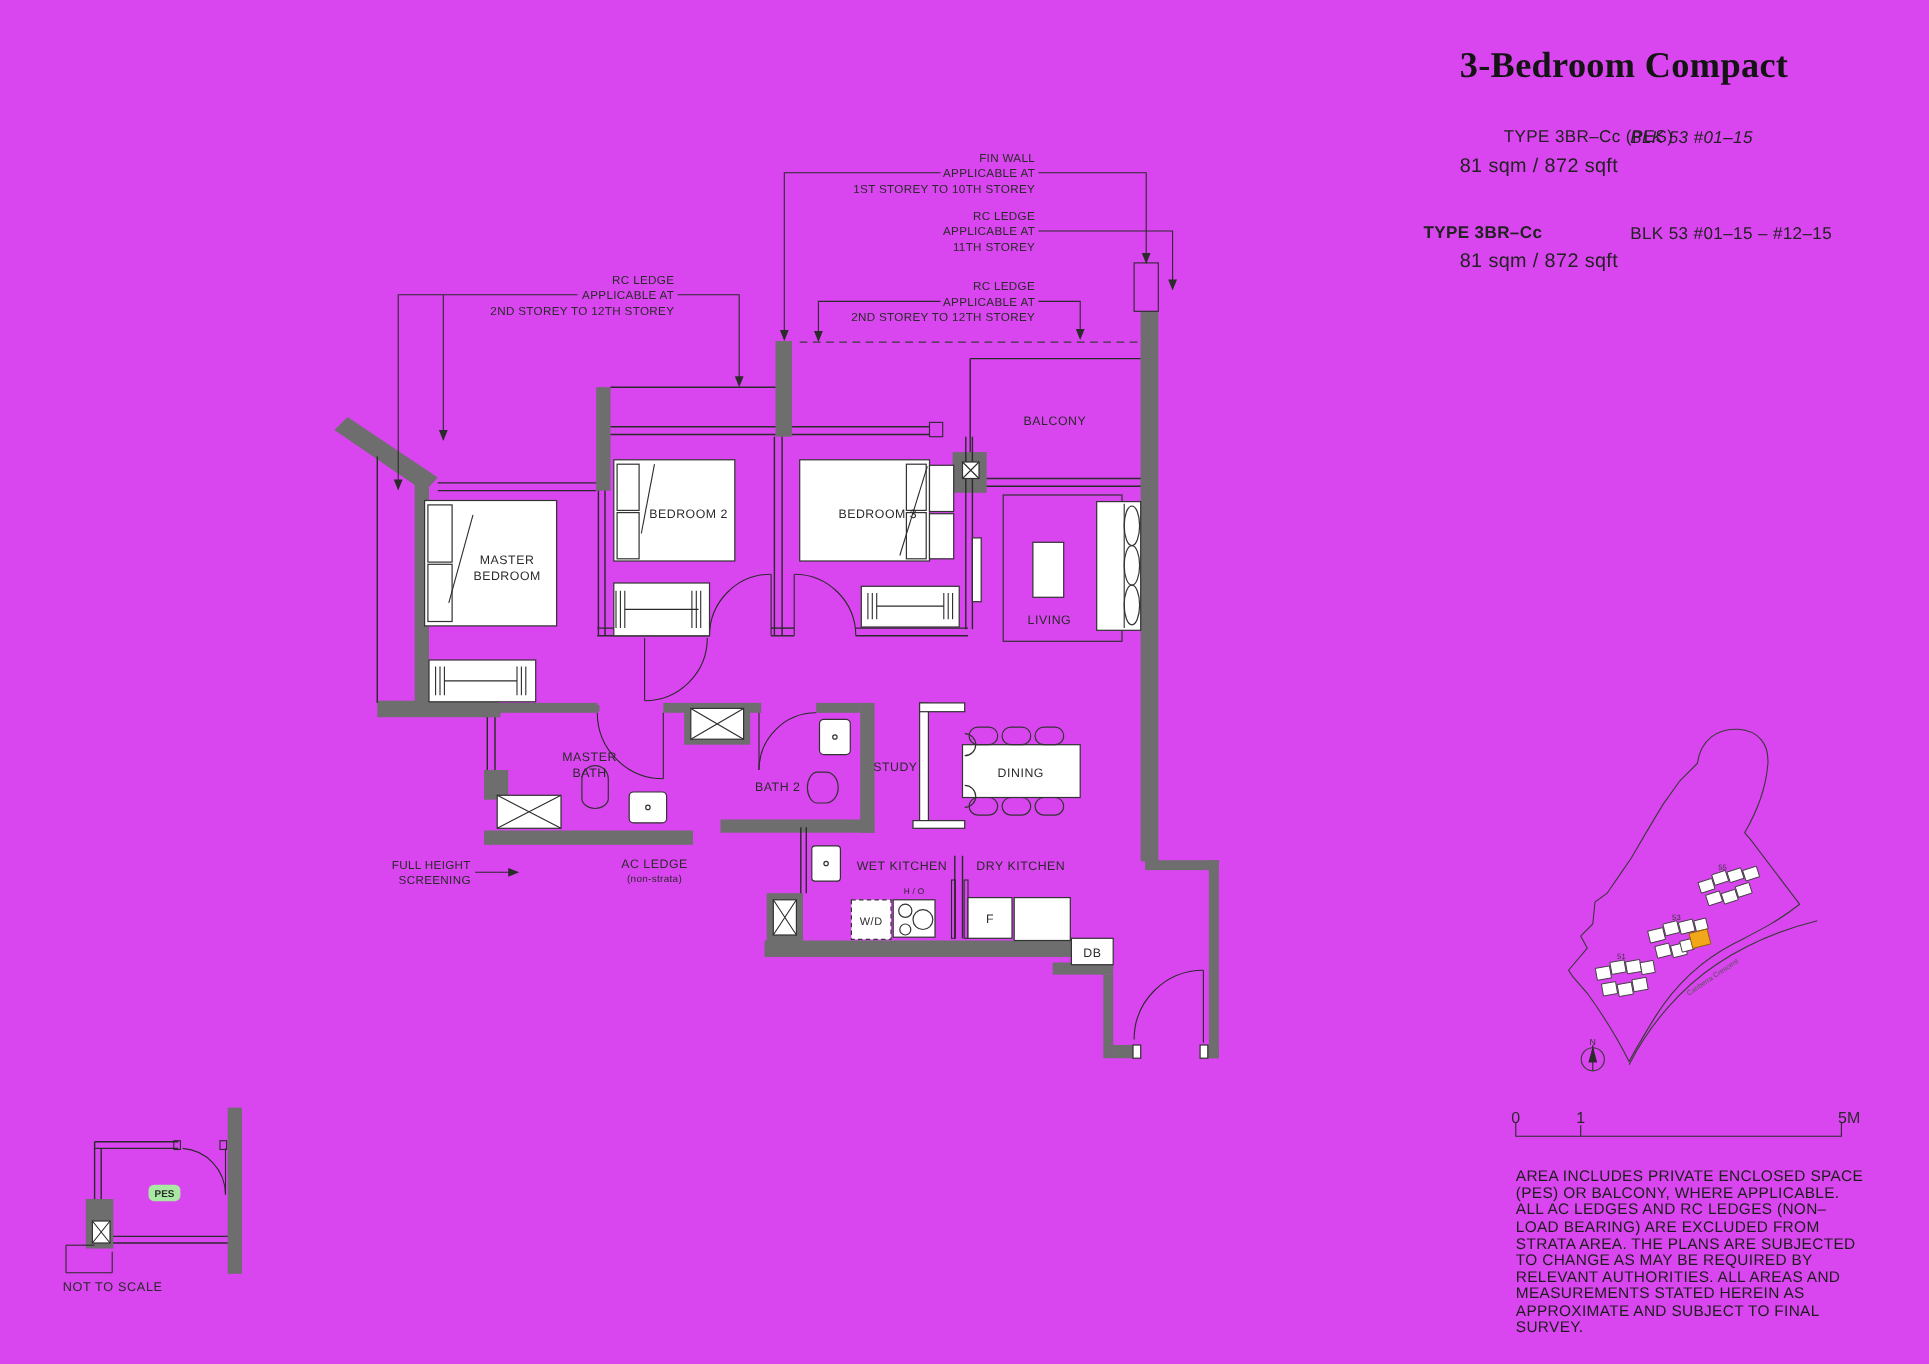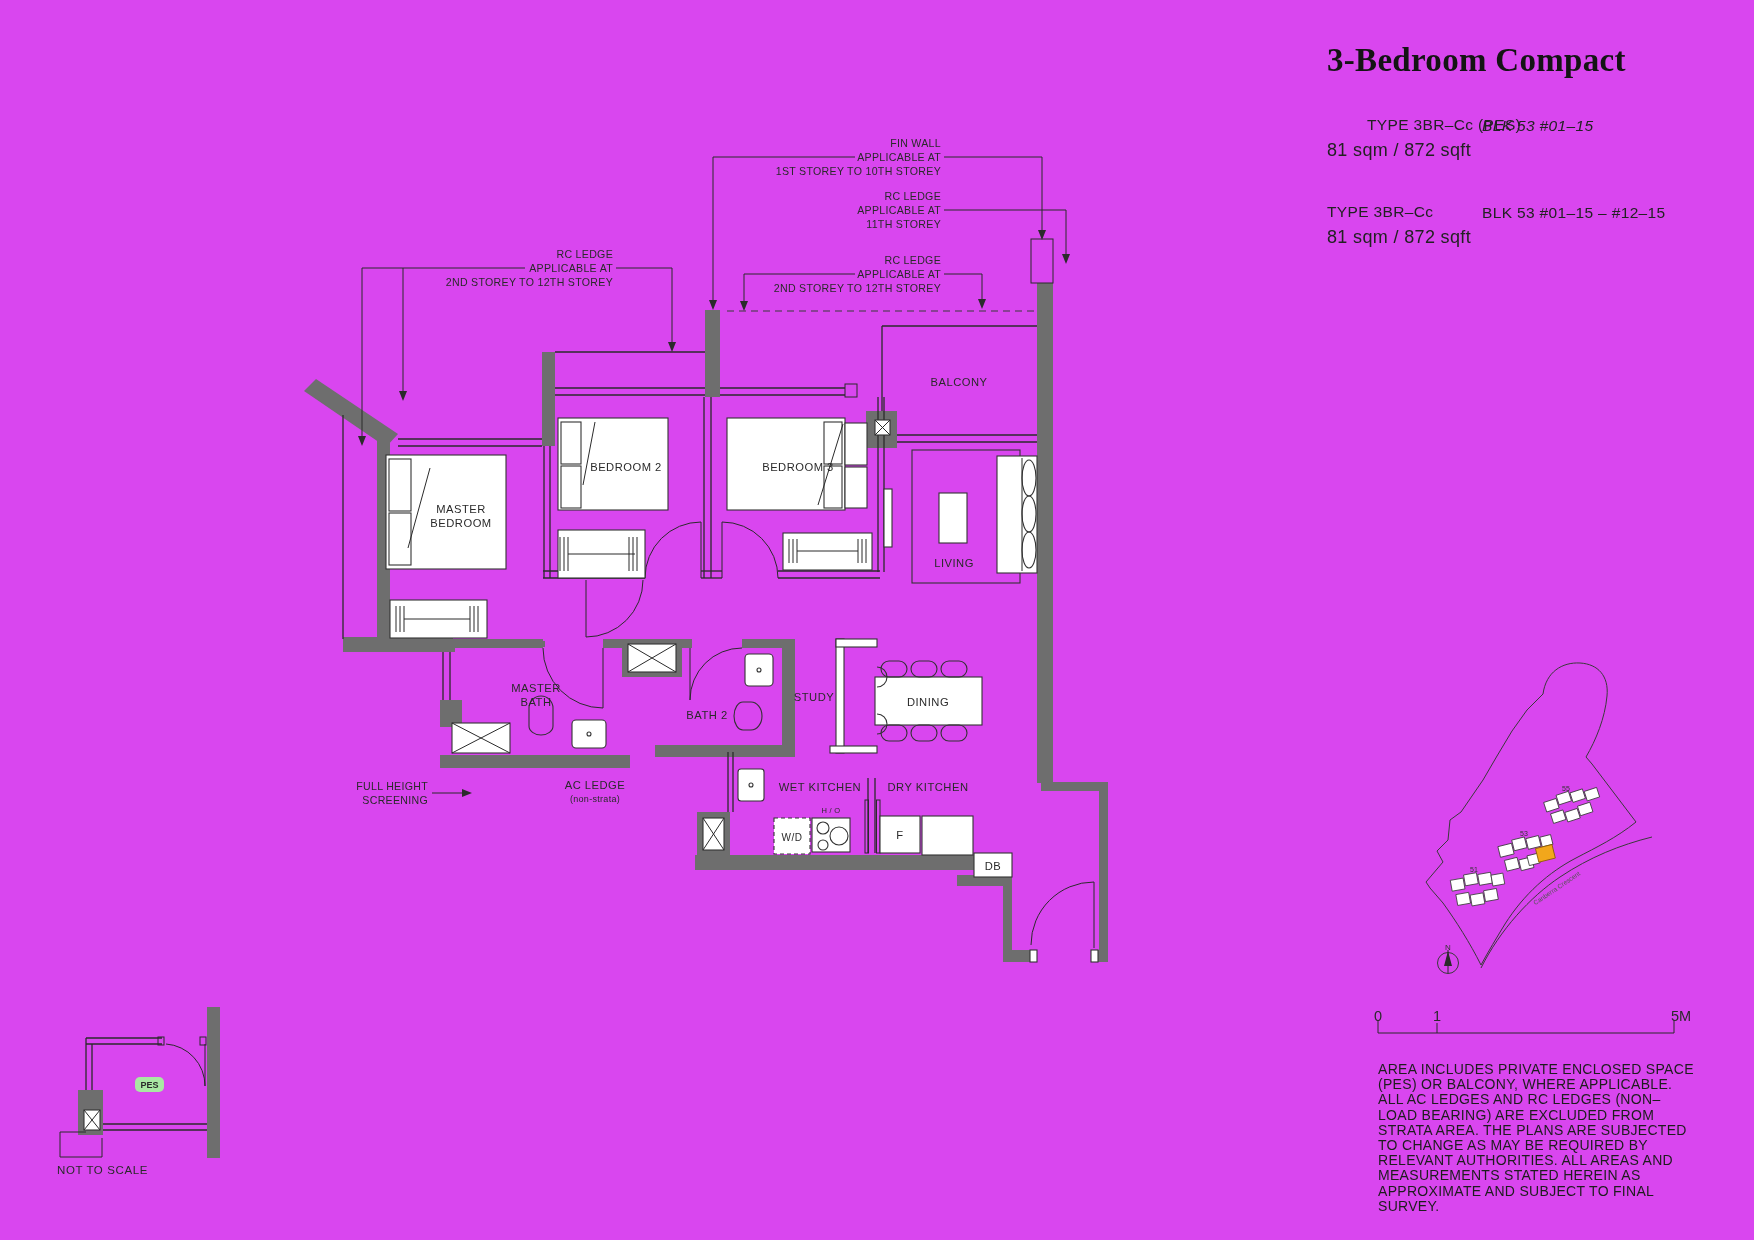--- a/index.html
+++ b/index.html
@@ -33,21 +33,21 @@
 </style>
 </head>
 <body>
 
 <div class="page">
 
   <div class="hdr-title">3-Bedroom Compact</div>
   <div class="spec" style="left:1327px;top:116px;margin-left:40px;">TYPE 3BR–Cc (PES)</div>
   <div class="spec" style="left:1482px;top:117px;font-style:italic;">BLK 53 #01–15</div>
   <div class="spec small" style="left:1327px;top:140px;">81 sqm / 872 sqft</div>
-  <div class="spec" style="left:1327px;top:203px;">TYPE 3BR–Cc</div>
+  <div class="spec" style="left:1294px;top:203px;font-weight:bold;">TYPE 3BR–Cc</div>
   <div class="spec" style="left:1482px;top:204px;">BLK 53  #01–15 – #12–15</div>
   <div class="spec small" style="left:1327px;top:227px;">81 sqm / 872 sqft</div>
 
   <div class="disclaimer">AREA INCLUDES PRIVATE ENCLOSED SPACE (PES) OR BALCONY, WHERE APPLICABLE. ALL AC LEDGES AND RC LEDGES (NON–LOAD BEARING) ARE EXCLUDED FROM STRATA AREA. THE PLANS ARE SUBJECTED TO CHANGE AS MAY BE REQUIRED BY RELEVANT AUTHORITIES. ALL AREAS AND MEASUREMENTS STATED HEREIN AS APPROXIMATE AND SUBJECT TO FINAL SURVEY.</div>
 
   <svg width="1754" height="1240" viewBox="0 0 1754 1240">
 
     <g>
       <polygon class="wall" points="304,391 316,379 398,434 386,447"></polygon>
       <rect class="wall" x="377" y="438" width="13" height="205"></rect>

